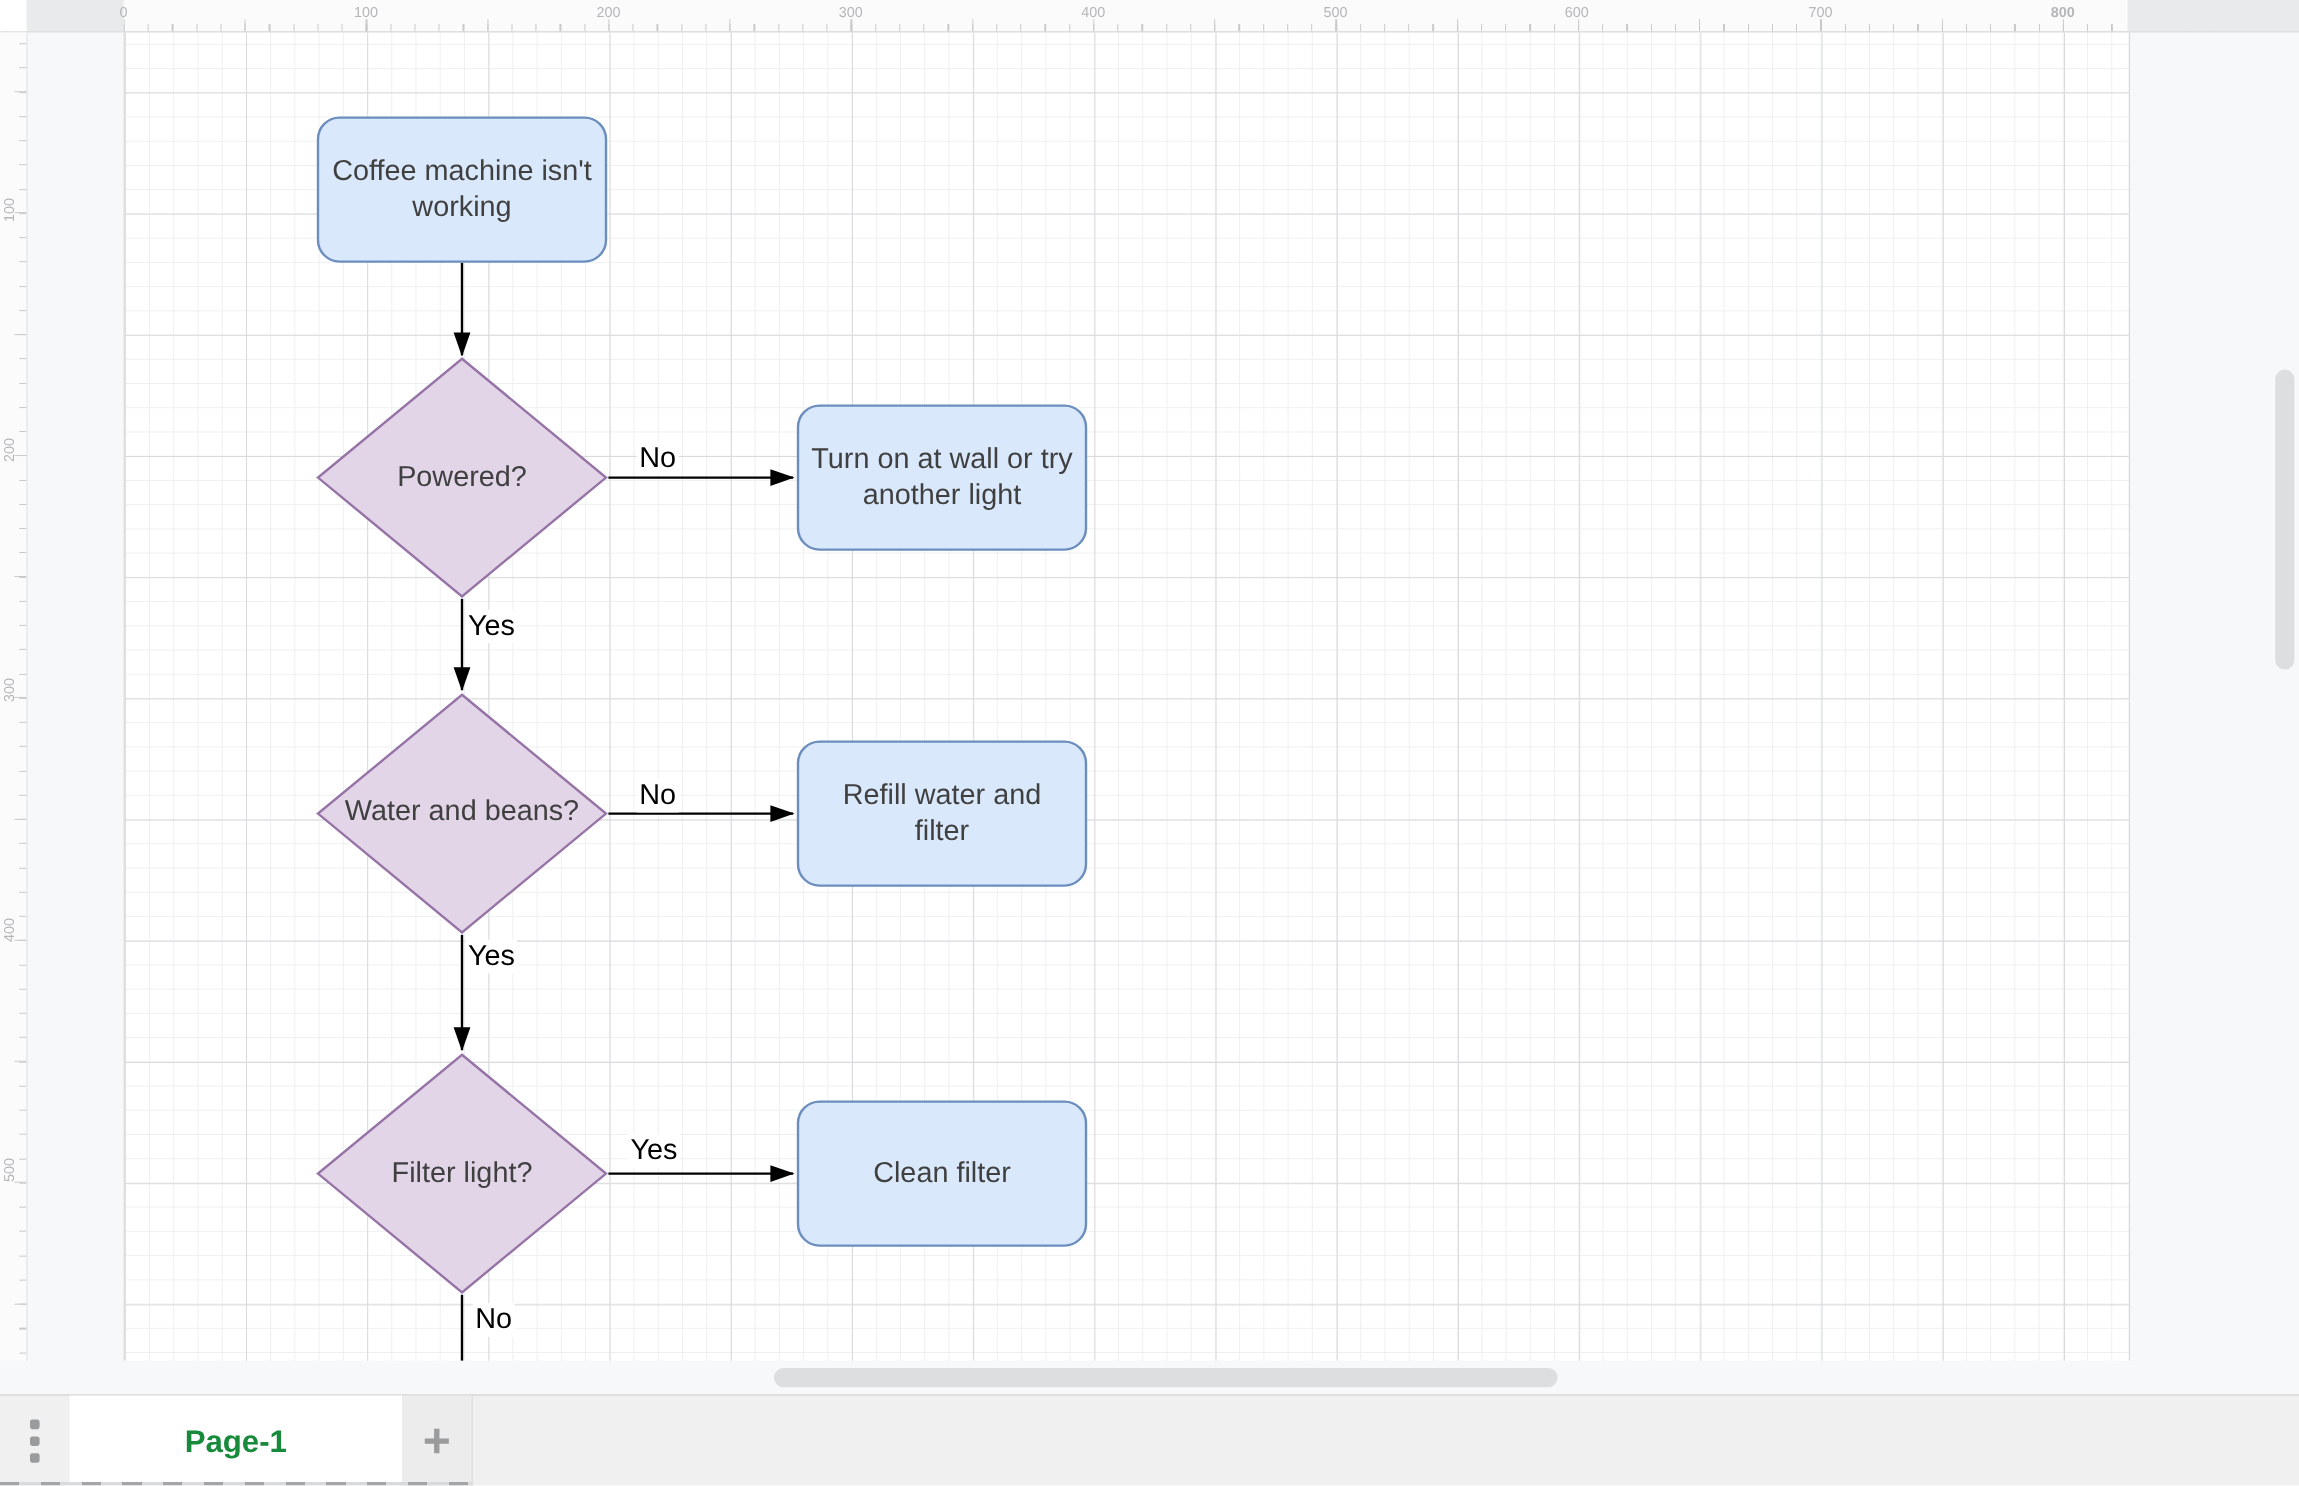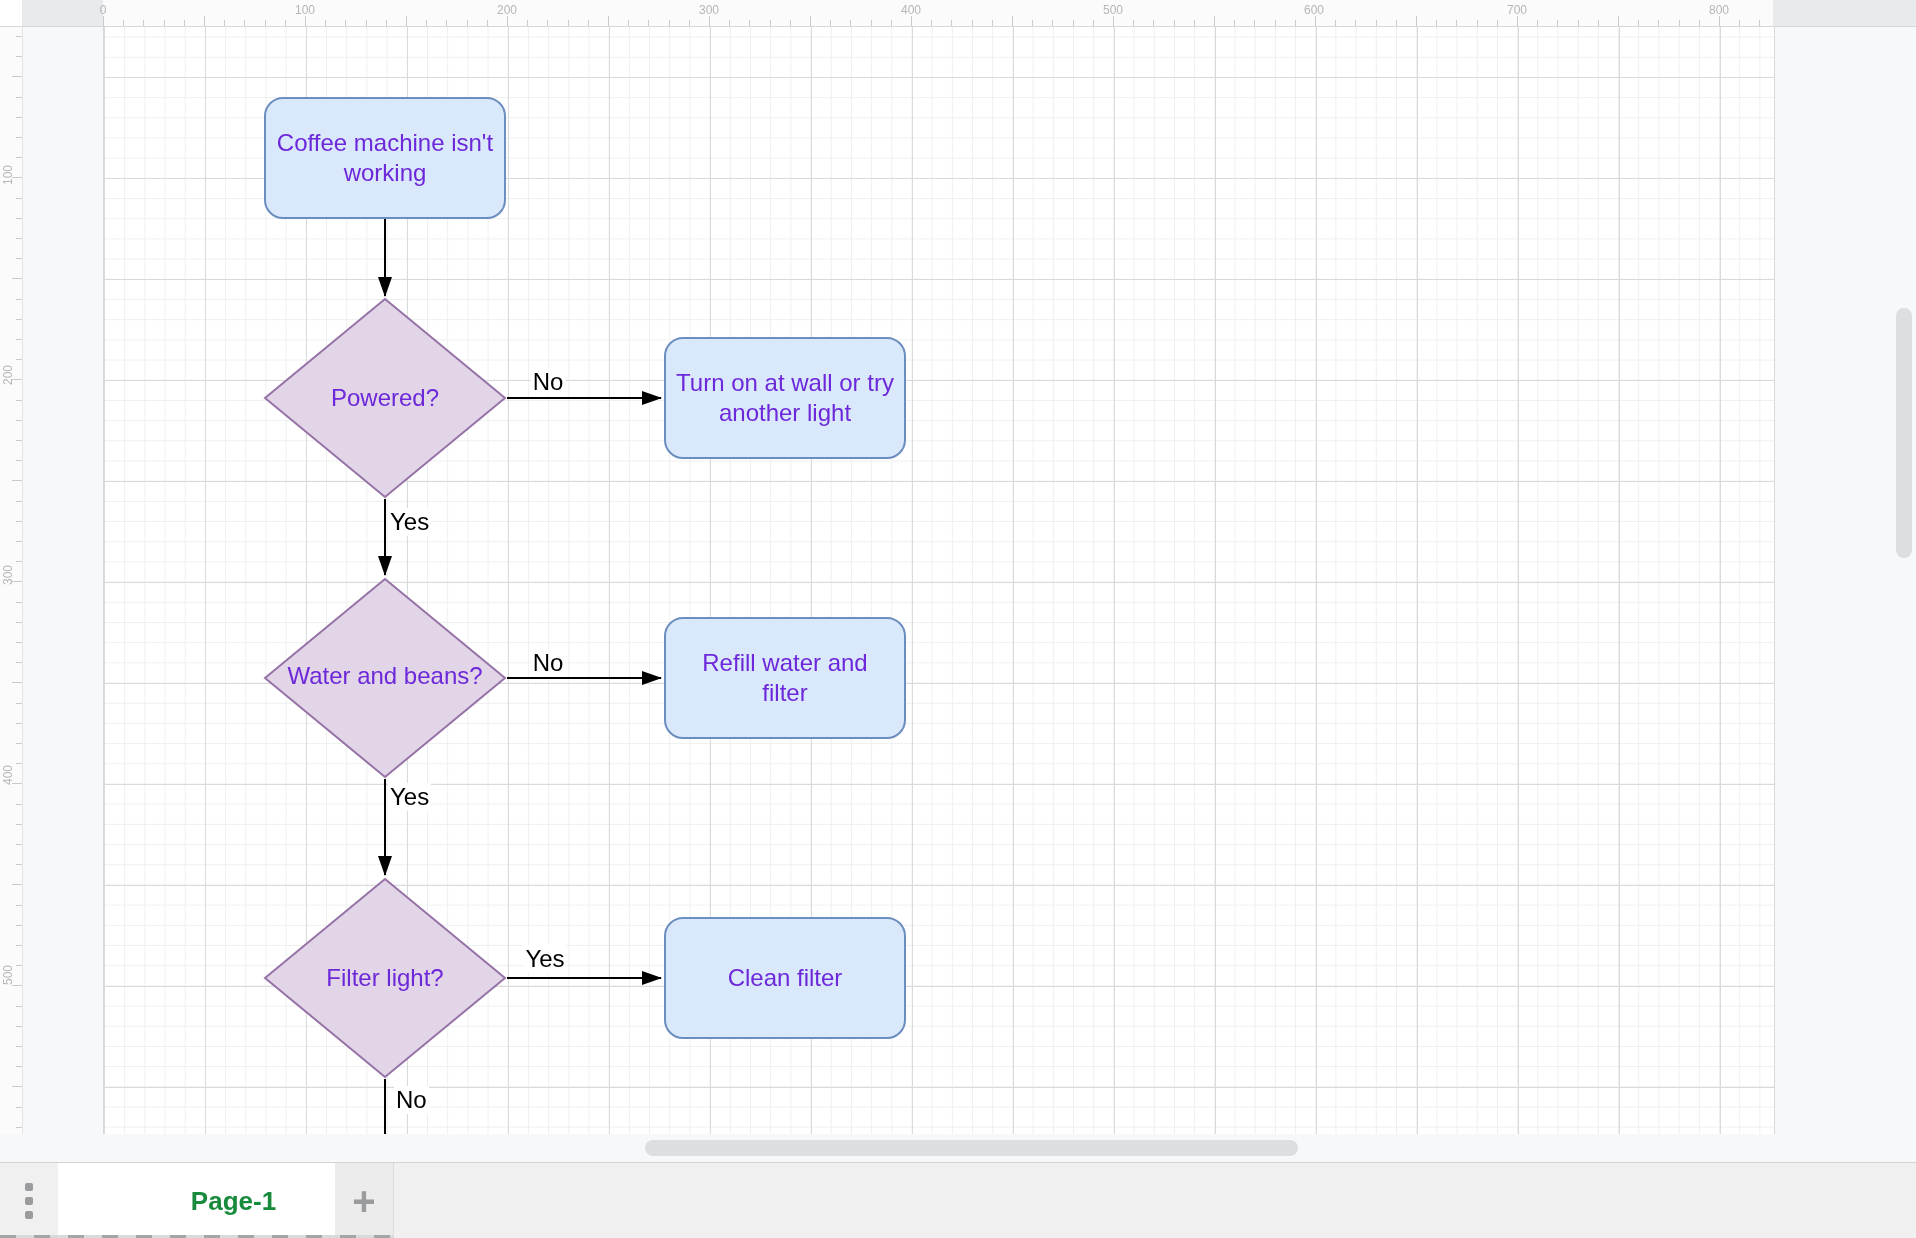--- a/index.html
+++ b/index.html
@@ -22,21 +22,21 @@
     border:1px solid var(--page-border,#d7d8d9);
   }
   #diagram-svg{position:absolute;left:22px;top:27px;width:1894px;height:1107px;}
   .shape{stroke-width:2px;}
   .shape.blue{fill:var(--shape-blue-fill,#dae8fc);stroke:var(--shape-blue-stroke,#6c8ebf);}
   .shape.purple{fill:var(--shape-purple-fill,#e1d5e7);stroke:var(--shape-purple-stroke,#9673a6);}
   .edge-line{stroke:var(--edge-color,#000);stroke-width:2px;fill:none;}
   
   .node-label{
     position:absolute;display:flex;flex-direction:column;align-items:center;justify-content:center;
-    text-align:center;font-size:24px;line-height:30px;color:#6d28d9;pointer-events:none;
+    text-align:center;font-size:24px;line-height:30px;color:#404040;pointer-events:none;
   }
   .edge-label{
     position:absolute;font-size:24px;line-height:28px;color:#000;
     background:var(--label-bg,#fff);padding:0 2px;white-space:nowrap;
   }
   
   #ruler-top{position:absolute;left:0;top:0;width:1916px;height:26px;background:var(--ruler-bg,#fbfbfb);border-bottom:1px solid #d6d7d8;}
   #ruler-top .ticks-minor{position:absolute;left:0;right:0;bottom:0;height:6px;
     background-image:repeating-linear-gradient(to right, var(--ruler-tick,#c9cacb) 0 1px, transparent 1px 20.2px);
     background-position-x:103px;}
@@ -57,21 +57,21 @@
   #ruler-corner{position:absolute;left:0;top:0;width:22px;height:26px;background:#fff;}
   
   #hscroll-area{position:absolute;left:0;top:1134px;width:1916px;height:28px;background:var(--canvas-bg,#f7f8f9);}
   #hscroll-thumb{position:absolute;left:645px;top:6px;width:653px;height:16px;border-radius:8px;background:var(--scroll-thumb,#dcdee0);}
   #vscroll-thumb{position:absolute;left:1896px;top:308px;width:16px;height:250px;border-radius:8px;background:var(--scroll-thumb,#dcdee0);}
   
   #tabbar{position:absolute;left:0;top:1162px;width:1916px;height:76px;background:var(--footer-bg,#f0f0f0);border-top:1px solid var(--footer-divider,#d2d3d4);}
   #pages-menu-btn{position:absolute;left:0;top:0;width:58px;height:76px;display:flex;flex-direction:column;align-items:center;justify-content:center;gap:6px;cursor:pointer;}
   #pages-menu-btn .dot{width:8px;height:8px;border-radius:2px;background:var(--footer-icon,#9a9b9c);}
   #active-tab{position:absolute;left:58px;top:0;width:277px;height:76px;background:var(--footer-active-tab-bg,#fff);
-    display:flex;align-items:center;justify-content:center;cursor:pointer;padding-left:37px;}
+    display:flex;align-items:center;justify-content:center;cursor:pointer;}
   #active-tab .tab-label{font-size:26px;font-weight:700;color:var(--page-tab-color,#188a3c);}
   #add-page-btn{position:absolute;left:335px;top:0;width:58px;height:76px;background:#ececec;border-right:1px solid #dcdddd;
     display:flex;align-items:center;justify-content:center;cursor:pointer;
     font-size:40px;font-weight:700;color:var(--footer-icon,#9a9b9c);line-height:40px;}
   #tabbar .bottom-dashes{position:absolute;left:0;bottom:0;width:394px;height:4px;
     background-image:repeating-linear-gradient(90deg,#a4a5a6 0 16px,#d9dadb 16px 34px);}
 </style>
 </head>
 <body>
 
@@ -146,21 +146,21 @@
     <div class="ruler-block" style="left:1773px;width:143px;"></div>
     <div id="ruler-top-labels">
         <span class="num" style="left: 103px;">0</span>
         <span class="num" style="left: 305px;">100</span>
         <span class="num" style="left: 507px;">200</span>
         <span class="num" style="left: 709px;">300</span>
         <span class="num" style="left: 911px;">400</span>
         <span class="num" style="left: 1113px;">500</span>
         <span class="num" style="left: 1314px;">600</span>
         <span class="num" style="left: 1517px;">700</span>
-        <span class="num" style="left: 1719px;">800</span>
+        <span class="num" style="left: 1719px; font-weight: bold;">800</span>
       </div>
   </div>
   <div id="ruler-left">
     <div class="ticks-minor"></div>
     <div class="ticks-mid"></div>
     <div id="ruler-left-labels">
         <span class="num" style="top: 142px;">100</span>
         <span class="num" style="top: 342px;">200</span>
         <span class="num" style="top: 542px;">300</span>
         <span class="num" style="top: 742px;">400</span>

